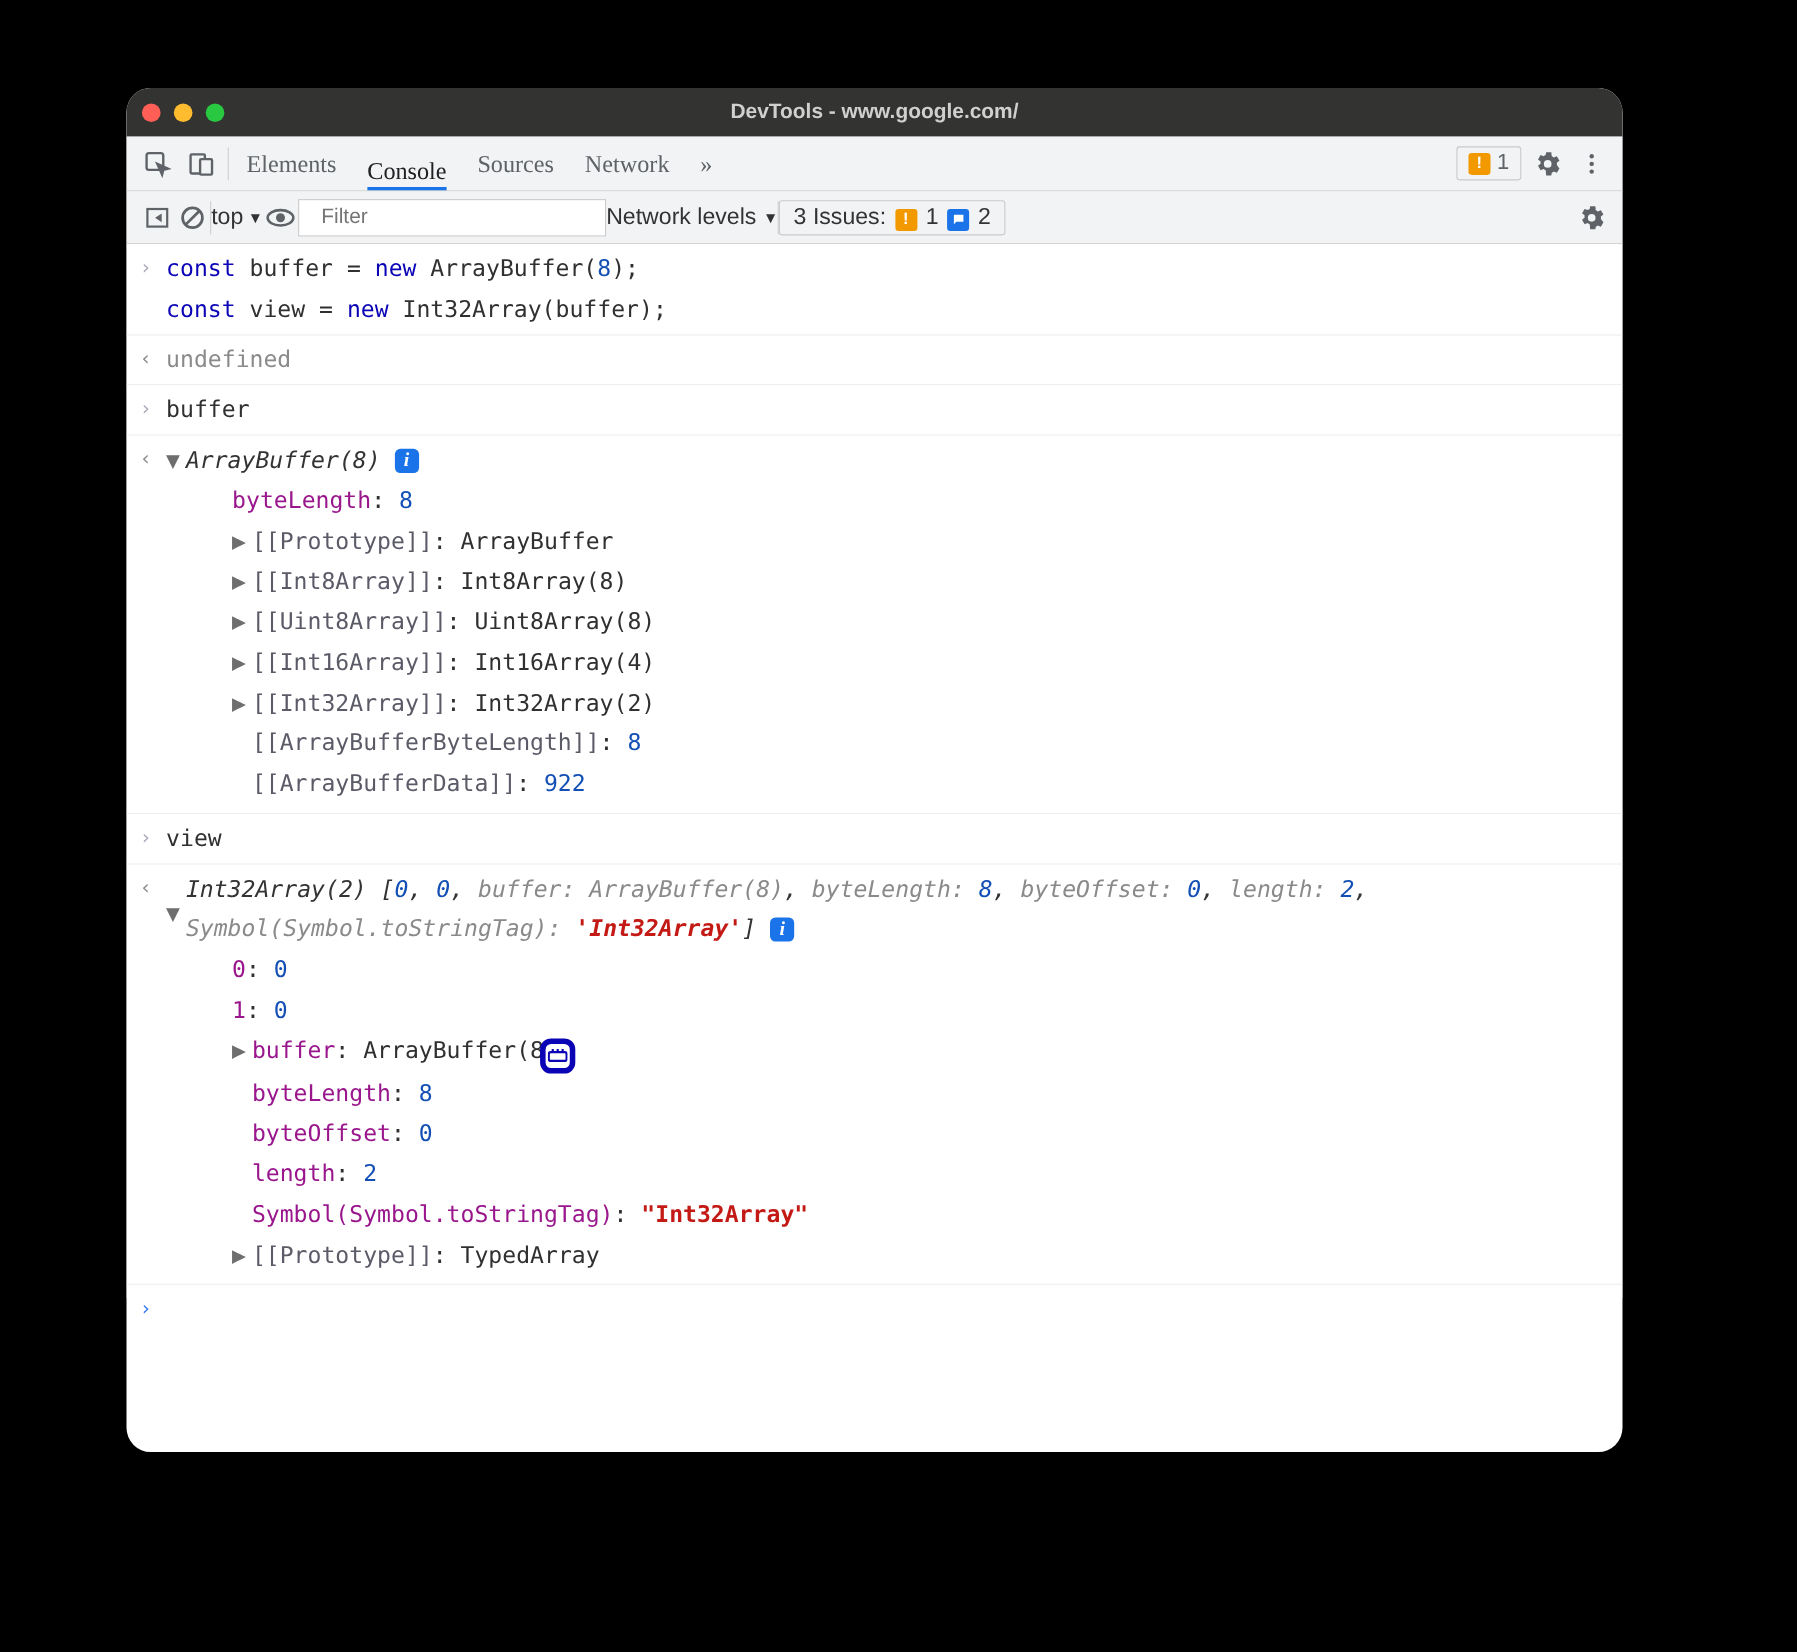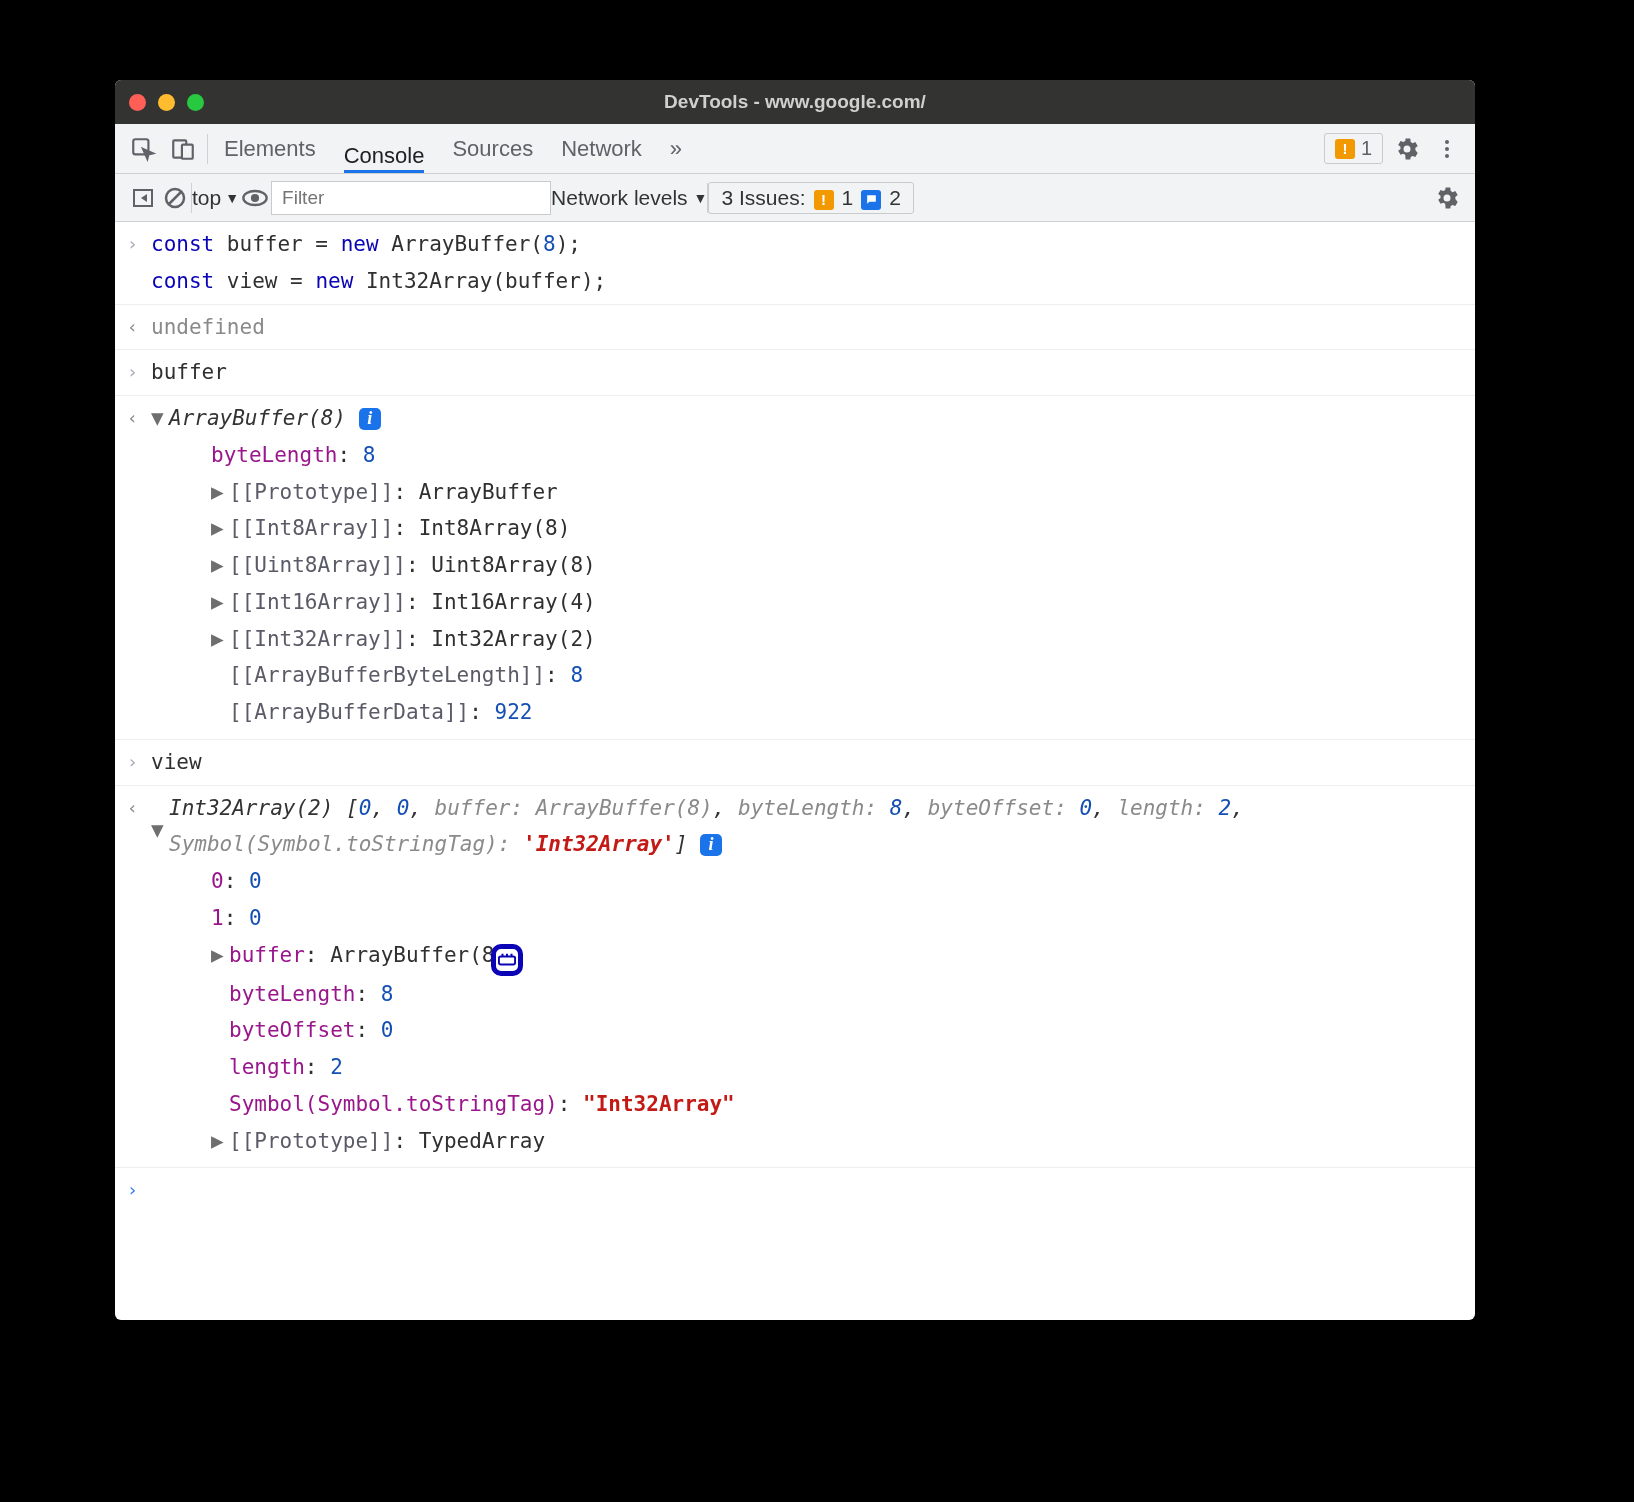--- a/index.html
+++ b/index.html
@@ -11,21 +11,21 @@
     height: 1502px;
     position: relative;
   }
   .window {
     position: absolute;
     left: 115px;
     top: 80px;
     width: 1360px;
     height: 1240px;
     background: #fff;
-    border-radius: 6px;
+    border-radius: 22px;
     overflow: hidden;
     box-shadow: 0 30px 80px rgba(0,0,0,0.6);
   }
   .titlebar {
     height: 44px;
     background: #333332;
     display: flex;
     align-items: center;
     padding: 0 14px;
     position: relative;
@@ -50,21 +50,21 @@
     gap: 8px;
   }
   .icon-btn {
     width: 32px; height: 32px;
     display: flex; align-items: center; justify-content: center;
     color: #5f6368;
   }
   .vsep {
     width: 1px; height: 30px; background: #d0d0d0;
   }
-  .tabs { display: flex; gap: 28px; align-items: center; height: 100%; margin-left: 8px;}
+  .tabs { display: flex; gap: 28px; align-items: center; height: 100%; margin-left: 8px; font-family: Liberation Serif, serif;}
   .tab { font-size: 22px; color: #5f6368; height: 100%; display: flex; align-items: center; }
   .tab.active { color: #202124; font-weight: 500; border-bottom: 3px solid #1a73e8; padding-top:18px; }
   .spacer { flex: 1; }
   .badge-box {
     display: flex; align-items: center; gap: 6px;
     border: 1px solid #cacaca; padding: 3px 10px; border-radius: 3px;
     font-size: 20px; color: #5f6368;
   }
   .warn-icon {
     width: 20px; height: 20px; background: #f29900; border-radius: 3px;
@@ -76,21 +76,21 @@
   }
   .toolbar2 {
     height: 48px;
     background: #f1f3f4;
     display: flex; align-items: center;
     padding: 0 12px;
     border-bottom: 1px solid #d0d0d0;
   }
   .filter-input {
     border: 1px solid #cacaca; height: 34px; width: 280px;
-    background: #fff; font-size: 19px; padding: 0 10px;
+    background: #fff; font-size: 19px; padding: 0 20px;
     color: #888;
   }
   .levels-sel {
     font-size: 21px; color: #333; display:flex; align-items:center; gap:6px;
   }
   .issues-box {
     display: flex; align-items: flex-end; gap: 8px;
     border: 1px solid #cacaca; padding: 3px 12px; border-radius: 3px;
     font-size: 21px; color: #333;
   }

